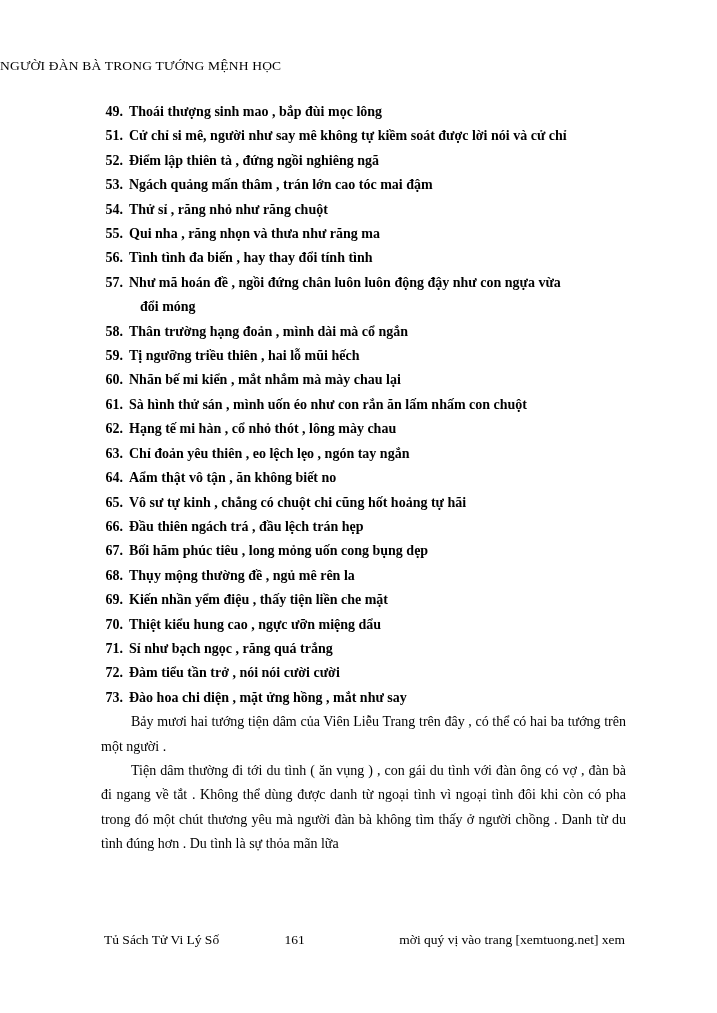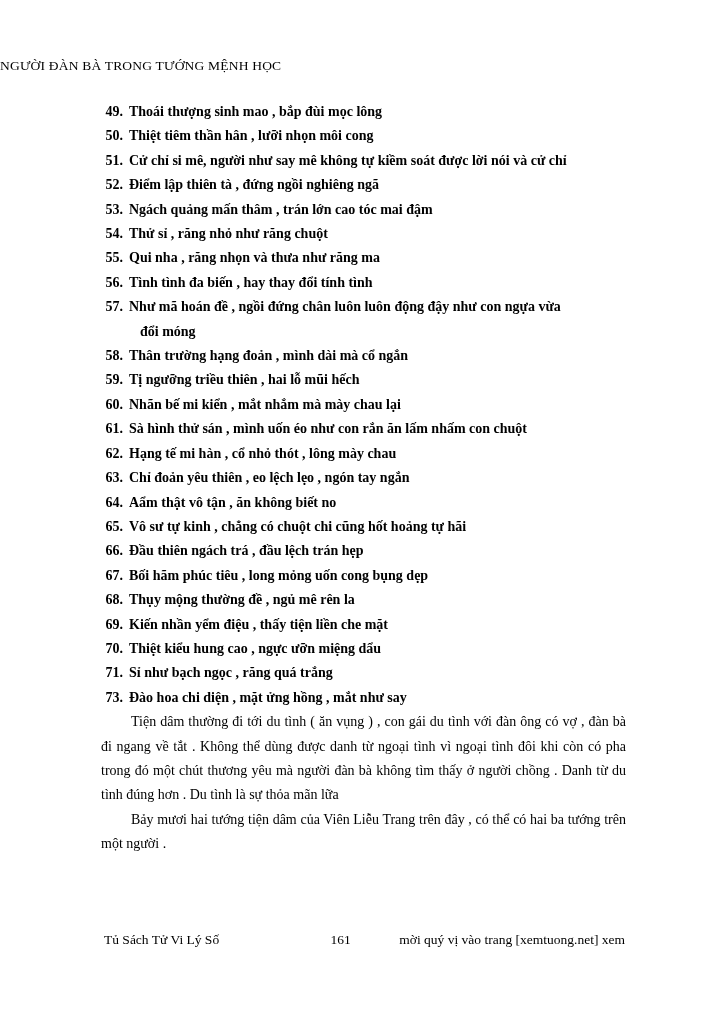--- a/index.html
+++ b/index.html
@@ -80,21 +80,20 @@
     position: absolute;
     left: 104px;
     top: 0;
   }
   .footer .center {
     position: absolute;
     left: 0;
     width: 589px;
     top: 0;
     text-align: center;
-    margin-left: 46px;
   }
   .footer .right {
     position: absolute;
     right: 92px;
     top: 0;
     text-align: right;
   }
 </style>
 </head>
 <body>
@@ -103,24 +102,20 @@
 
   <div class="header">
     <span>NGƯỜI ĐÀN BÀ TRONG TƯỚNG MỆNH HỌC</span>
   </div>
 
   <div class="content">
 
     <div class="num-item">
       <span class="num">49.</span>
       <span class="txt">Thoái thượng sinh mao , bắp đùi mọc lông</span>
-    </div>
-    <div class="num-item">
-      <span class="num">50.</span>
-      <span class="txt">Thiệt tiêm thần hân , lưỡi nhọn môi cong</span>
     </div>
     <div class="num-item">
       <span class="num">51.</span>
       <span class="txt">Cử chỉ si mê, người như say mê không tự kiềm soát được lời nói và cử chỉ</span>
     </div>
     <div class="num-item">
       <span class="num">52.</span>
       <span class="txt">Điểm lập thiên tà , đứng ngồi nghiêng ngã</span>
     </div>
     <div class="num-item">
@@ -196,27 +191,31 @@
     </div>
     <div class="num-item">
       <span class="num">70.</span>
       <span class="txt">Thiệt kiểu hung cao , ngực ưỡn miệng dẩu</span>
     </div>
     <div class="num-item">
       <span class="num">71.</span>
       <span class="txt">Sỉ như bạch ngọc , răng quá trắng</span>
     </div>
     <div class="num-item">
+      <span class="num">72.</span>
+      <span class="txt">Đàm tiểu tần trở , nói nói cười cười</span>
+    </div>
+    <div class="num-item">
       <span class="num">73.</span>
       <span class="txt">Đào hoa chi diện , mặt ửng hồng , mắt như say</span>
     </div>
 
+    <p class="para"><span class="indent"></span><span>Bảy mươi hai tướng tiện dâm của Viên Liễu Trang trên đây , có thể có hai ba tướng trên một người .</span></p>
+
     <p class="para"><span class="indent"></span><span>Tiện dâm thường đi tới du tình ( ăn vụng ) , con gái du tình với đàn ông có vợ , đàn bà đi ngang về tắt . Không thể dùng được danh từ ngoại tình vì ngoại tình đôi khi còn có pha trong đó một chút thương yêu mà người đàn bà không tìm thấy ở người chồng . Danh từ du tình đúng hơn . Du tình là sự thỏa mãn lữa</span></p>
-
-    <p class="para"><span class="indent"></span><span>Bảy mươi hai tướng tiện dâm của Viên Liễu Trang trên đây , có thể có hai ba tướng trên một người .</span></p>
 
   </div>
 
   <div class="footer">
     <span class="left">Tủ Sách Tử Vi Lý Số</span>
     <span class="center">161</span>
     <span class="right">mời quý vị vào trang [xemtuong.net] xem</span>
   </div>
 
 </div>

